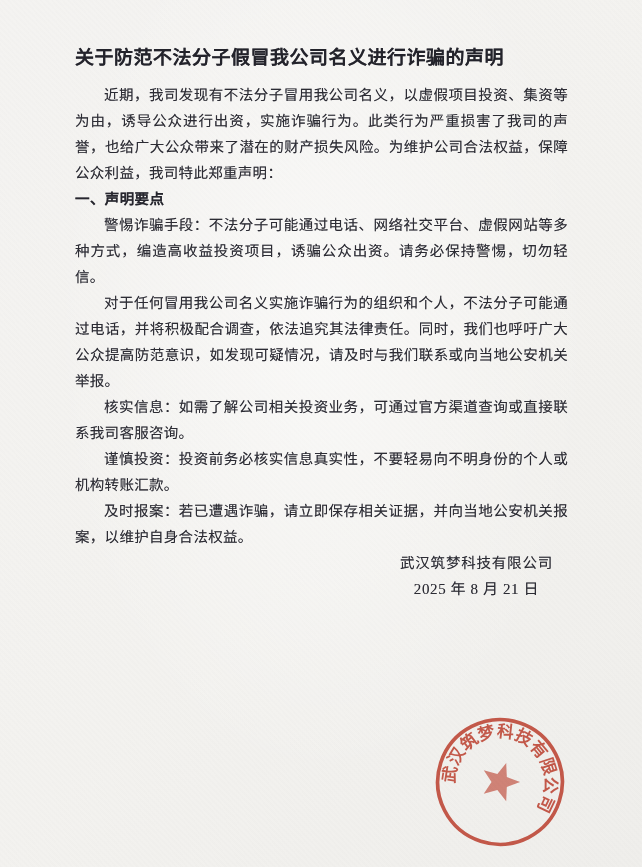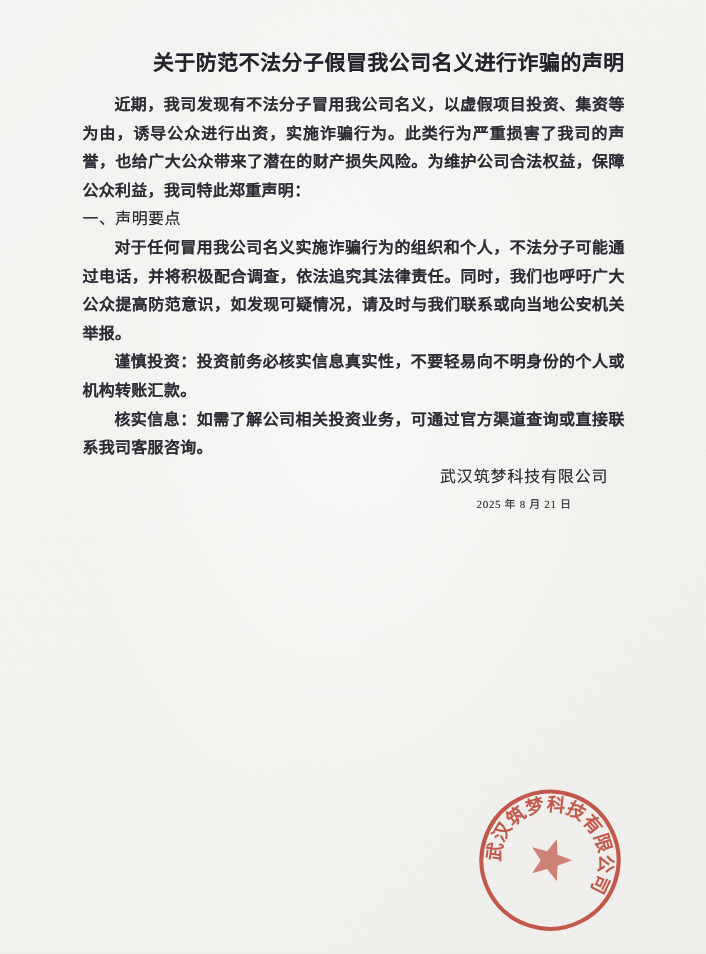--- a/index.html
+++ b/index.html
@@ -23,62 +23,61 @@
   .content {
     position: absolute;
     left: 75px;
     right: 74px;
     top: 42px;
   }
   .doc-title {
     margin: 0 0 13px 0;
     font-size: 19px;
     font-weight: bold;
-    text-align: right;
+    text-align: left;
     letter-spacing: 0.5px;
     color: #23232b;
     text-shadow: 0 0 0.5px rgba(35,35,45,0.55);
   }
   .para {
     margin: 0;
     font-size: 14.5px;
     line-height: 26px;
     letter-spacing: 0.3px;
     text-align: justify;
     text-indent: 2em;
     color: #2c2c34;
     text-shadow: 0 0 0.4px rgba(44,44,58,0.45);
-    font-weight: bold;
   }
   .sec-heading {
     margin: 0;
     font-size: 14.5px;
     line-height: 26px;
     letter-spacing: 0.4px;
-    font-weight: 400;
+    font-weight: 700;
     color: #26262e;
     text-shadow: 0 0 0.4px rgba(38,38,50,0.5);
   }
   .signature {
     text-align: right;
     padding-right: 15px;
   }
   .sig-block {
     display: inline-flex;
     flex-direction: column;
     align-items: center;
   }
   .sig-company {
     font-size: 14.5px;
     line-height: 26px;
     letter-spacing: 0.8px;
     text-shadow: 0 0 0.4px rgba(44,44,58,0.45);
   }
   .sig-date {
-    font-size: 10px;
+    font-size: 15px;
     line-height: 26px;
     letter-spacing: 0.6px;
     text-shadow: 0 0 0.4px rgba(44,44,58,0.45);
   }
   .stamp {
     position: absolute;
     left: 433px;
     top: 715px;
     width: 134px;
     height: 134px;
@@ -99,25 +98,27 @@
 <body>
 
 <div class="page">
   <div class="content">
 
     <h1 class="doc-title">关于防范不法分子假冒我公司名义进行诈骗的声明</h1>
 
     <p class="para">近期，我司发现有不法分子冒用我公司名义，以虚假项目投资、集资等为由，诱导公众进行出资，实施诈骗行为。此类行为严重损害了我司的声誉，也给广大公众带来了潜在的财产损失风险。为维护公司合法权益，保障公众利益，我司特此郑重声明：</p>
 
     <h2 class="sec-heading">一、声明要点</h2>
+    <p class="para">警惕诈骗手段：不法分子可能通过电话、网络社交平台、虚假网站等多种方式，编造高收益投资项目，诱骗公众出资。请务必保持警惕，切勿轻信。</p>
 
     <p class="para">对于任何冒用我公司名义实施诈骗行为的组织和个人，不法分子可能通过电话，并将积极配合调查，依法追究其法律责任。同时，我们也呼吁广大公众提高防范意识，如发现可疑情况，请及时与我们联系或向当地公安机关举报。</p>
 
+    <p class="para">核实信息：如需了解公司相关投资业务，可通过官方渠道查询或直接联系我司客服咨询。</p>
     <p class="para">谨慎投资：投资前务必核实信息真实性，不要轻易向不明身份的个人或机构转账汇款。</p>
-    <p class="para">核实信息：如需了解公司相关投资业务，可通过官方渠道查询或直接联系我司客服咨询。</p>
+    <p class="para">及时报案：若已遭遇诈骗，请立即保存相关证据，并向当地公安机关报案，以维护自身合法权益。</p>
 
 
     <div class="signature">
       <div class="sig-block">
         <span class="sig-company">武汉筑梦科技有限公司</span>
         <span class="sig-date">2025 年 8 月 21 日</span>
       </div>
     </div>
 
   </div>

